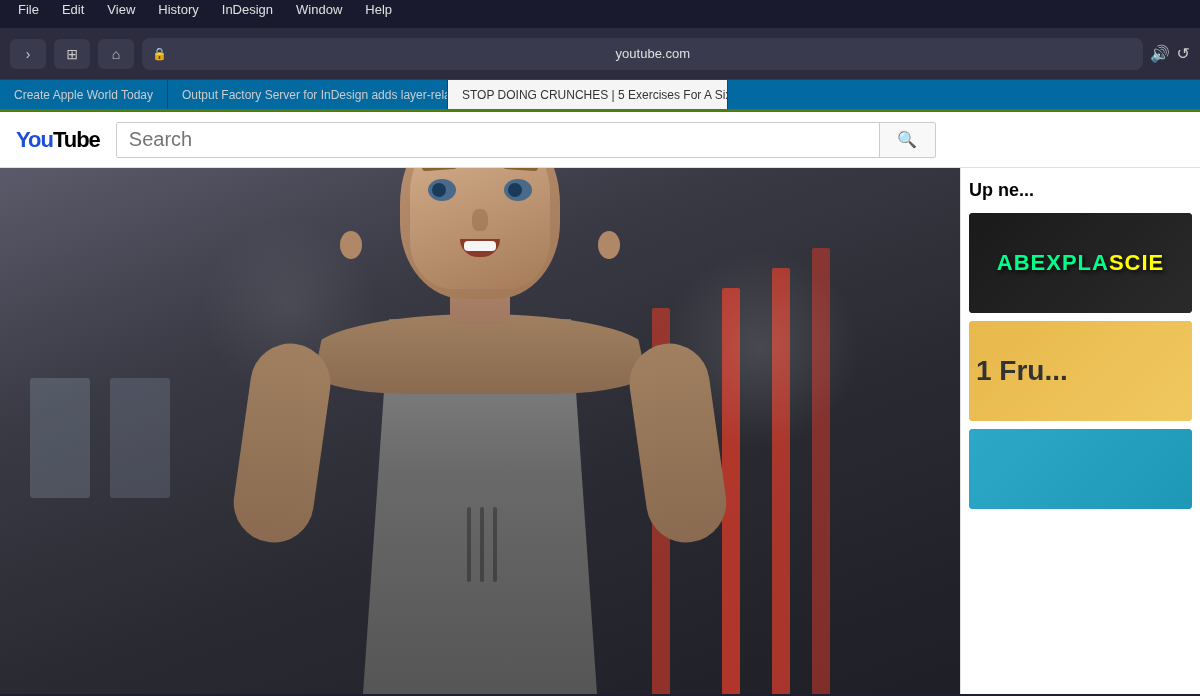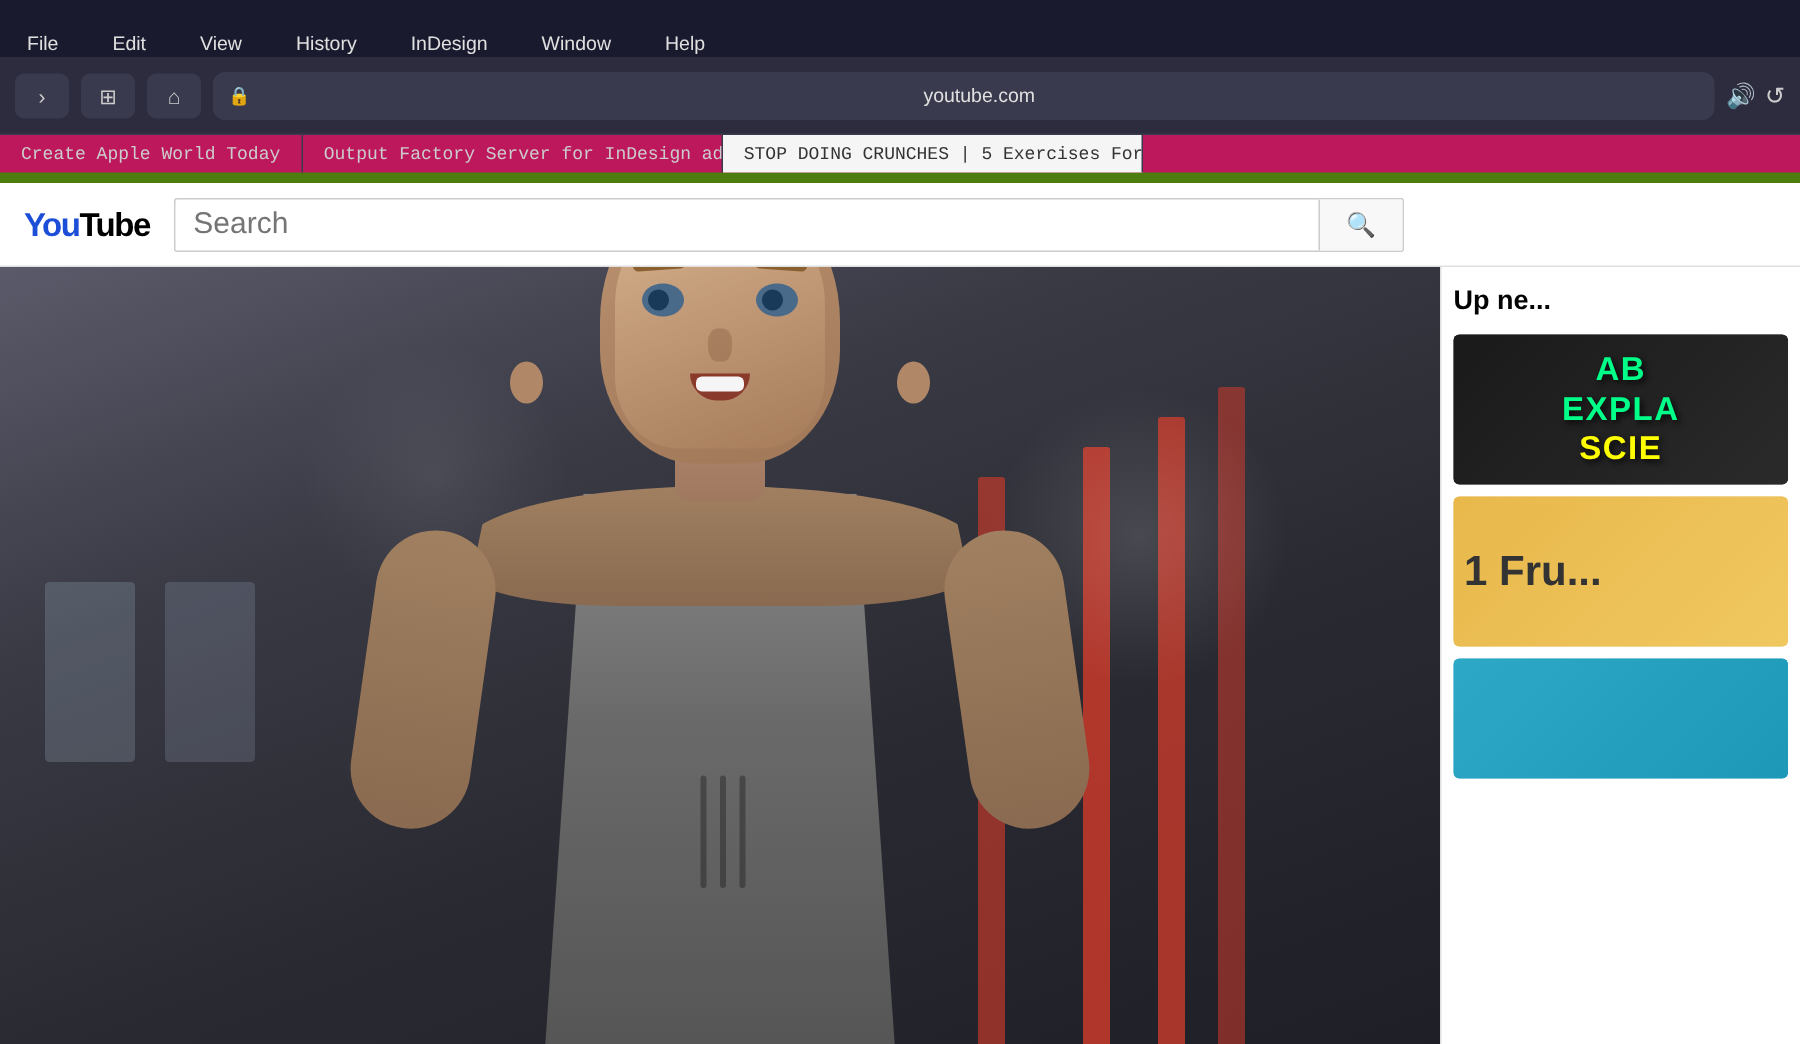--- a/index.html
+++ b/index.html
@@ -1,25 +1,25 @@
 <!DOCTYPE html>
 <html><head>
   <meta charset="utf-8">
   <style>
     * { margin: 0; padding: 0; box-sizing: border-box; }
     body { width: 1200px; height: 696px; overflow: hidden; font-family: -apple-system, BlinkMacSystemFont, 'Helvetica Neue', sans-serif; background: #1e1e2e; }
 
     
     .menubar {
       background: #1a1a2e;
-      height: 38px;
-      display: flex;
-      align-items: flex-end;
+      height: 28px;
+      display: flex;
+      align-items: flex-start;
       padding: 0 12px;
-      gap: 24px;
+      gap: 11px;
     }
     .menubar-item {
       color: #e0e0e0;
       font-size: 13px;
       cursor: default;
       padding: 2px 6px;
       border-radius: 4px;
     }
 
     
@@ -69,26 +69,25 @@
     .toolbar-right {
       display: flex;
       align-items: center;
       gap: 6px;
       color: #ccc;
       font-size: 16px;
     }
 
     
     .tabs-bar {
-      background: #be185d;
+      background: #0369a1;
       height: 32px;
       display: flex;
       align-items: stretch;
-      border-bottom: 7px solid #4d7c0f;
-      font-family: Liberation Mono, monospace;
+      border-bottom: 3px solid #4d7c0f;
     }
     .tab {
       display: flex;
       align-items: center;
       padding: 0 14px;
       font-size: 12px;
       color: #ccc;
       border-right: 1px solid #3a3a4e;
       cursor: pointer;
       white-space: nowrap;
@@ -356,21 +355,21 @@
         <div style="position:absolute; bottom:87%; right:25%; width:22px; height:28px; background:#b08868; border-radius:50%;"></div>
       </div>
     </div>
   </div>
 
   <div class="sidebar">
     <div class="up-next-label">Up ne...</div>
 
     <div class="sidebar-thumb" style="background:#111; cursor:pointer;">
       <div style="position:absolute; inset:0; background:linear-gradient(135deg,#1a1a1a,#2a2a2a);">
-        <div class="thumb-abs" style="color:#00ff88; font-size:22px; line-height:1.2; font-family:Impact, sans-serif; text-align:left; padding:8px;flex-direction:column;">
+        <div class="thumb-abs" style="color:#00ff88; font-size:22px; line-height:1.2; font-family:Impact, sans-serif; text-align:left; padding:8px;">
           <div>AB</div>
           <div>EXPLA</div>
           <div style="color:#ff0;">SCIE</div>
         </div>
       </div>
     </div>
 
     <div class="sidebar-thumb" style="background:#e8b84b; cursor:pointer;">
       <div style="position:absolute; inset:0; background:linear-gradient(135deg,#e8b84b,#f0c860); display:flex; align-items:center; justify-content:flex-start; padding:7px;">
         <div style="color:#333; font-size:28px; font-weight:900; font-family:Impact,sans-serif; line-height:1;">1 Fru...</div>

